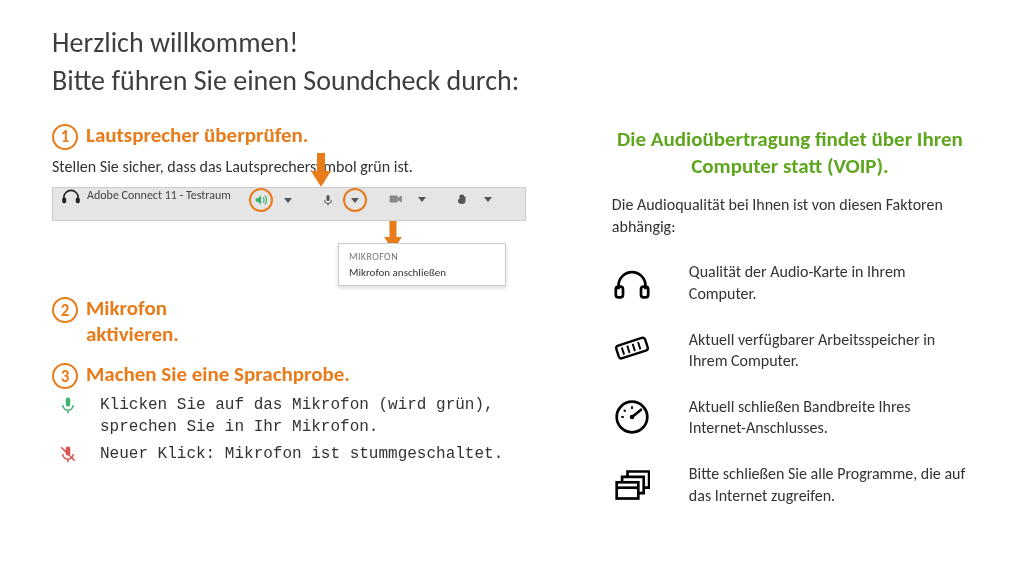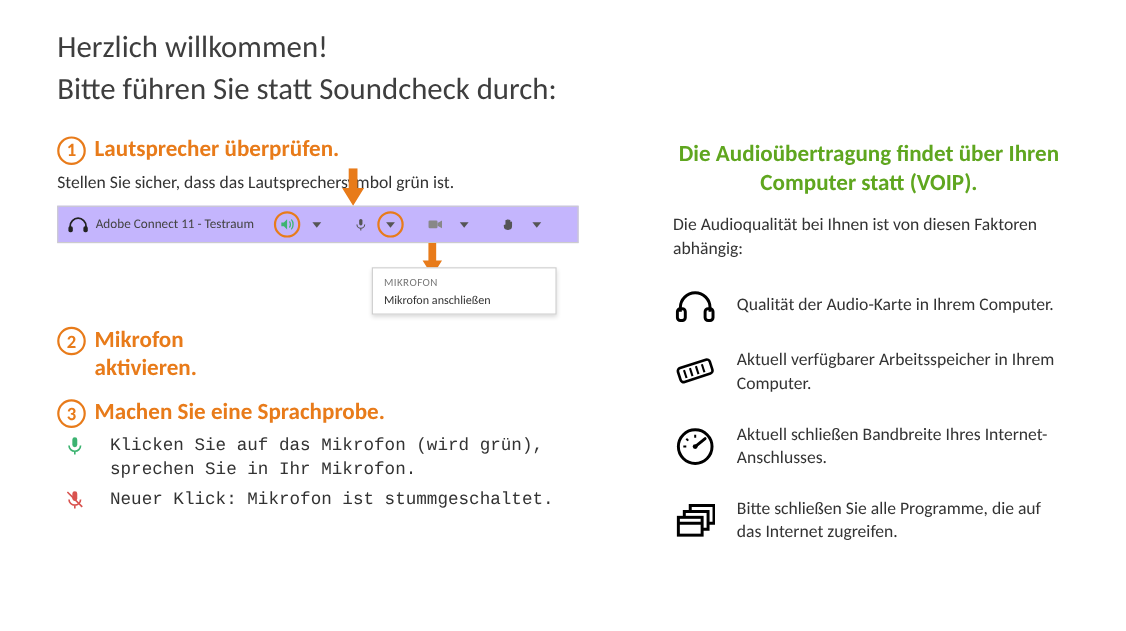--- a/index.html
+++ b/index.html
@@ -57,23 +57,23 @@
     line-height: 1.35;
     color: #333;
   }
   .toolbar-area {
     position: relative;
     margin-top: 10px;
     height: 90px;
   }
   .toolbar {
     display: flex;
-    align-items: center;
+    align-items: flex-start;
     height: 34px;
-    background: #c4b5fd;
+    background: #e5e5e5;
     border: 1px solid #ccc;
     padding: 0 8px;
     font-size: 12px;
     color: #444;
   }
   .tb-logo {
     display: inline-flex;
     align-items: center;
     gap: 4px;
     margin-right: 6px;
@@ -140,34 +140,34 @@
     font-size: 21px;
     font-weight: 700;
     color: #5FA61F;
     line-height: 1.3;
     margin-bottom: 14px;
     text-align: center;
   }
   .factor-row {
     display: flex;
     align-items: center;
-    gap: 18px;
+    gap: 37px;
     margin-top: 24px;
     font-size: 16px;
     line-height: 1.35;
   }
   .factor-row .ic { width: 40px; flex-shrink: 0; display:flex; justify-content:center; }
 </style>
 </head>
 <body>
 
 <div class="page">
   <div class="headline">
     <span>Herzlich willkommen!</span><br>
-    <span>Bitte führen Sie statt Soundcheck durch:</span>
+    <span>Bitte führen Sie einen Soundcheck durch:</span>
   </div>
 
   <div class="cols">
 
     <div class="left">
 
       <div class="step-title">
         <span class="circled">1</span>
         <span>Lautsprecher überprüfen.</span>
       </div>

